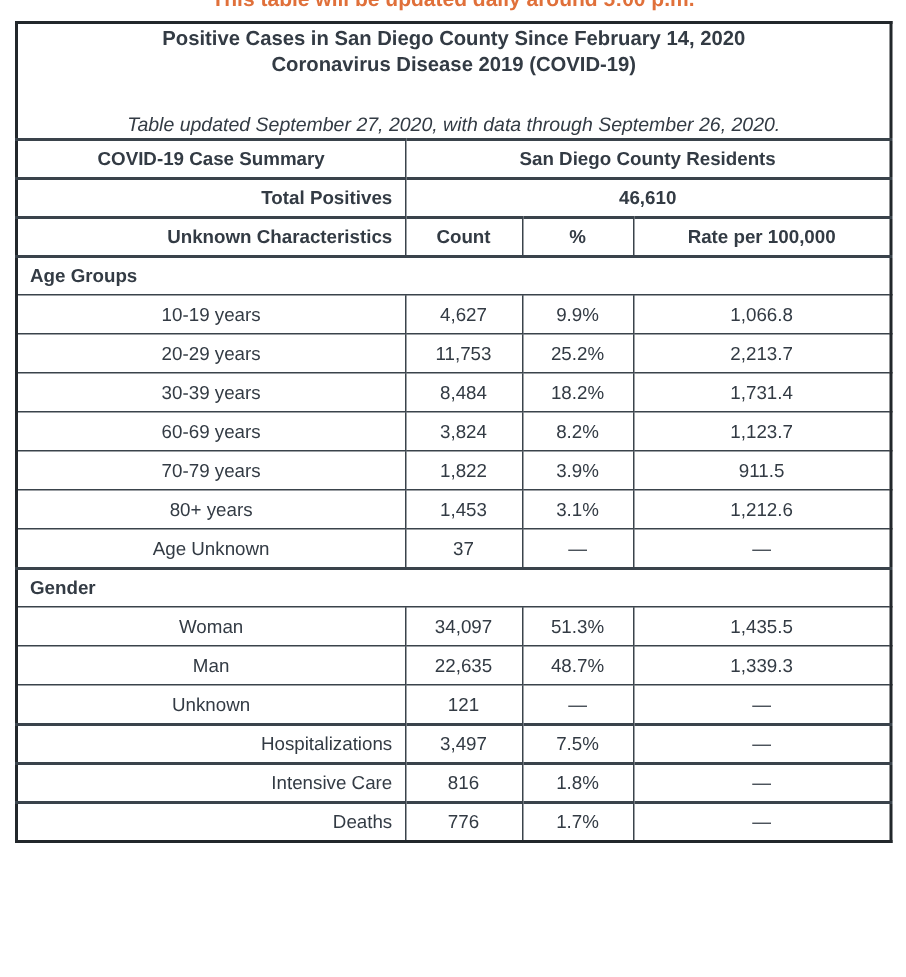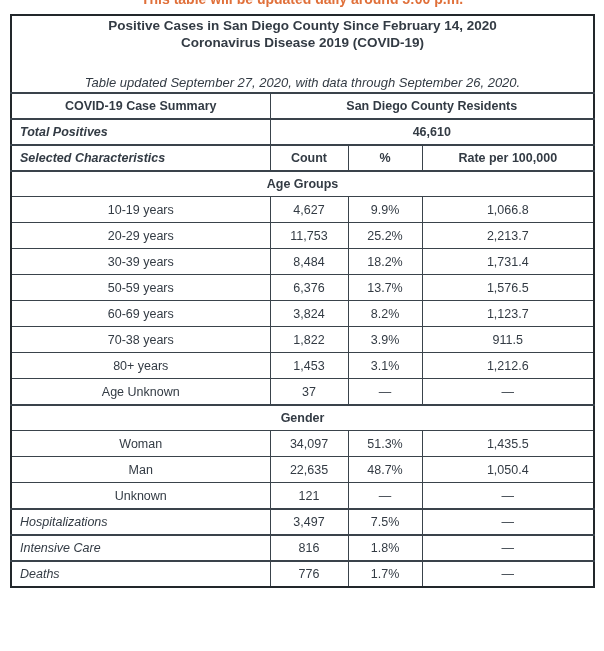--- a/index.html
+++ b/index.html
@@ -55,23 +55,23 @@
     display: block;
   }
   .subtitle-line {
     display: block;
     margin-top: 23px;
     font-size: 13px;
     font-style: italic;
     font-weight: normal;
   }
   .bold { font-weight: bold; margin-top: 16px; }
-  .c-left   { text-align: left; font-style: italic; }
+  .c-left   { text-align: right; }
   .c-center { text-align: center; }
-  .section-cell { font-weight: bold; text-align: center; }
+  .section-cell { font-weight: bold; text-align: left; }
 </style>
 </head>
 <body>
 
 <div class="notice-clip">
   <span class="notice-text" style="color: rgb(224, 112, 58);">This table will be updated daily around 5:00 p.m.</span>
 </div>
 
 <table class="tbl">
   <colgroup>
@@ -94,21 +94,21 @@
     <td class="c-center bold">COVID-19 Case Summary</td>
     <td class="c-center bold" colspan="3">San Diego County Residents</td>
   </tr>
 
   <tr class="major">
     <td class="c-left bold">Total Positives</td>
     <td class="c-center bold" colspan="3">46,610</td>
   </tr>
 
   <tr class="major">
-    <td class="c-left bold">Selected Characteristics</td>
+    <td class="c-left bold">Unknown Characteristics</td>
     <td class="c-center bold">Count</td>
     <td class="c-center bold">%</td>
     <td class="c-center bold">Rate per 100,000</td>
   </tr>
 
   <tr class="major">
     <td class="section-cell" colspan="4">Age Groups</td>
   </tr>
 
   <tr>
@@ -123,33 +123,27 @@
     <td class="c-center">25.2%</td>
     <td class="c-center">2,213.7</td>
   </tr>
   <tr>
     <td class="c-center">30-39 years</td>
     <td class="c-center">8,484</td>
     <td class="c-center">18.2%</td>
     <td class="c-center">1,731.4</td>
   </tr>
   <tr>
-    <td class="c-center">50-59 years</td>
-    <td class="c-center">6,376</td>
-    <td class="c-center">13.7%</td>
-    <td class="c-center">1,576.5</td>
-  </tr>
-  <tr>
     <td class="c-center">60-69 years</td>
     <td class="c-center">3,824</td>
     <td class="c-center">8.2%</td>
     <td class="c-center">1,123.7</td>
   </tr>
   <tr>
-    <td class="c-center">70-38 years</td>
+    <td class="c-center">70-79 years</td>
     <td class="c-center">1,822</td>
     <td class="c-center">3.9%</td>
     <td class="c-center">911.5</td>
   </tr>
   <tr>
     <td class="c-center">80+ years</td>
     <td class="c-center">1,453</td>
     <td class="c-center">3.1%</td>
     <td class="c-center">1,212.6</td>
   </tr>
@@ -167,21 +161,21 @@
   <tr>
     <td class="c-center">Woman</td>
     <td class="c-center">34,097</td>
     <td class="c-center">51.3%</td>
     <td class="c-center">1,435.5</td>
   </tr>
   <tr>
     <td class="c-center">Man</td>
     <td class="c-center">22,635</td>
     <td class="c-center">48.7%</td>
-    <td class="c-center">1,050.4</td>
+    <td class="c-center">1,339.3</td>
   </tr>
   <tr>
     <td class="c-center">Unknown</td>
     <td class="c-center">121</td>
     <td class="c-center">—</td>
     <td class="c-center">—</td>
   </tr>
 
   <tr class="major">
     <td class="c-left">Hospitalizations</td>

